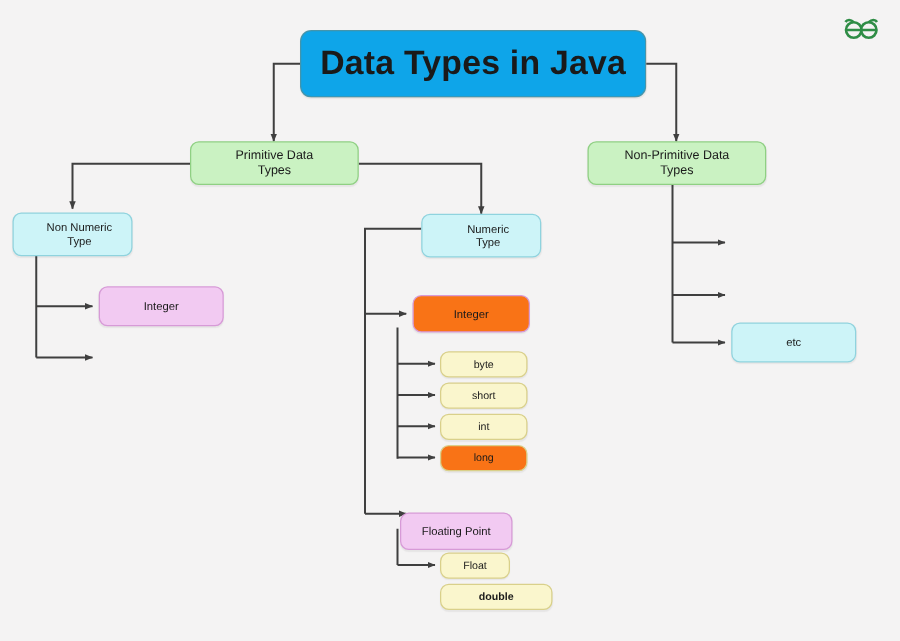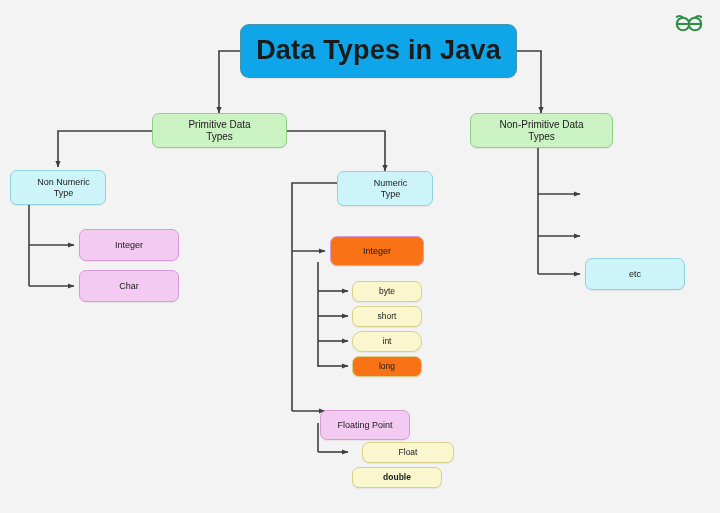--- a/index.html
+++ b/index.html
@@ -126,35 +126,34 @@
 Types</div>
 
   <div class="node n-lvl2" style="left:10px; top:170px; width:96px; height:35px; background:#cdf4f8; border-color:#8fd3de;">Non Numeric
 Type</div>
 
   <div class="node n-lvl2" style="left:337px; top:171px; width:96px; height:35px; background:#cdf4f8; border-color:#8fd3de;">Numeric
 Type</div>
 
   <div class="node n-lvl3" style="left:79px; top:229px; width:100px; height:32px; background:#f2caf2; border-color:#d79ad7;">Integer</div>
 
-  <div class="node n-lvl3" style="left:79px; top:270px; width:100px; height:32px; background:#f2caf2; border-color:#d79ad7;">Char</div>
 
   <div class="node n-lvl3" style="left:330px; top:236px; width:94px; height:30px; background:#f97316; border-color:#d79ad7;">Integer</div>
 
   <div class="node n-lvl3" style="left:320px; top:410px; width:90px; height:30px; background:#f2caf2; border-color:#d79ad7;">Floating Point</div>
 
   <div class="node n-leaf" style="left:352px; top:281px; width:70px; height:21px; background:#faf6cd; border-color:#d9d08a;">byte</div>
 
   <div class="node n-leaf" style="left:352px; top:306px; width:70px; height:21px; background:#faf6cd; border-color:#d9d08a;">short</div>
 
-  <div class="node n-leaf" style="left:352px; top:331px; width:70px; height:21px; background:#faf6cd; border-color:#d9d08a;border-radius:10px;">int</div>
+  <div class="node n-leaf" style="left:352px; top:331px; width:70px; height:21px; background:#faf6cd; border-color:#d9d08a;">int</div>
 
   <div class="node n-leaf" style="left:352px; top:356px; width:70px; height:21px; background:#f97316; border-color:#d9d08a;">long</div>
 
-  <div class="node n-leaf" style="left:352px; top:442px; width:92px; height:21px; background:#faf6cd; border-color:#d9d08a;margin-left:10px;">Float</div>
+  <div class="node n-leaf" style="left:352px; top:442px; width:56px; height:21px; background:#faf6cd; border-color:#d9d08a;">Float</div>
 
   <div class="node n-leaf n-double" style="left:352px; top:467px; width:90px; height:21px; background:#faf6cd; border-color:#d9d08a;">double</div>
 
 
 
   <div class="node n-right" style="left:585px; top:258px; width:100px; height:32px; background:#cdf4f8; border-color:#8fd3de;">etc</div>
 
 </div>
 
 </body></html>

